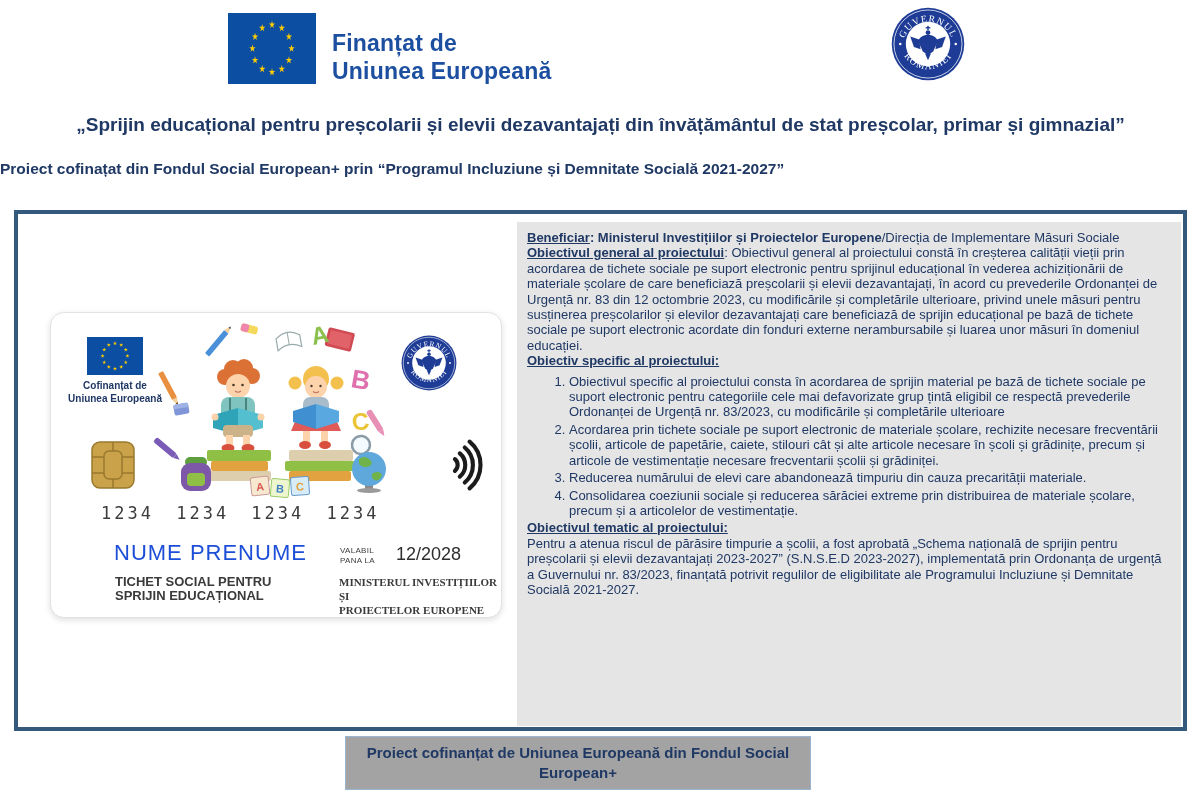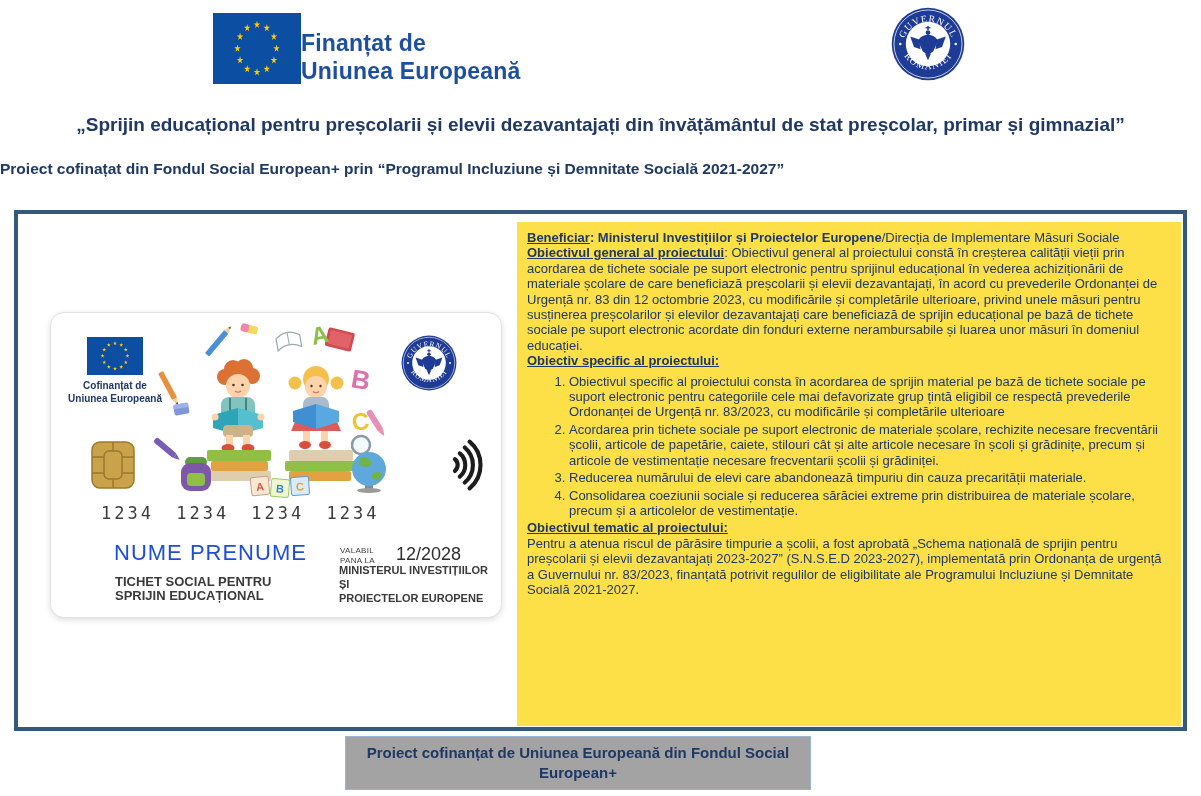--- a/index.html
+++ b/index.html
@@ -1,37 +1,37 @@
 <!DOCTYPE html>
 <html><head>
 <meta charset="utf-8">
 <style>
   html,body{margin:0;padding:0;background:#fff;}
   #page{position:relative;width:1201px;height:796px;background:#fff;overflow:hidden;
         font-family:"Liberation Sans",sans-serif;}
 
   
-  .eu-header{position:absolute;left:213px;top:13px;display:flex;}
+  .eu-header{position:absolute;left:228px;top:13px;display:flex;gap:16px;}
   .eu-header .flag{width:88px;height:71px;display:block;}
   .flag-label{margin-top:16px;font-size:23px;font-weight:bold;color:#1d4fa1;line-height:28px;letter-spacing:.2px;}
   .gov-header{position:absolute;left:891px;top:7px;width:74px;height:74px;}
   .gov-svg{width:100%;height:100%;display:block;}
 
   
   .title{position:absolute;left:0;top:114px;width:100%;text-align:center;
          font-size:19px;font-weight:bold;color:#1f3864;}
   .subtitle{position:absolute;left:0;top:158px;width:100%;text-align:left;
             font-size:15.5px;font-weight:bold;color:#1f3864;line-height:21px;}
 
   
   .main-box{position:absolute;left:14px;top:210px;width:1165px;height:513px;
             border:4px solid #35597c;background:#fff;}
 
   
-  .panel{position:absolute;left:517px;top:222px;width:664px;height:504px;background:#fde047;
+  .panel{position:absolute;left:517px;top:222px;width:664px;height:504px;background:#e5e5e5;
          box-sizing:border-box;padding:8px 10px 0 10px;color:#1f3864;
          font-size:13px;line-height:15.4px;}
   .panel p{margin:0;}
   .lbl{font-weight:bold;text-decoration:underline;}
   .p-beneficiar{margin-bottom:14px;}
   .p-general{margin-bottom:1px;}
   .panel ol{margin:5px 0 0 0;padding-left:40px;}
   .panel li{margin:0 0 2px 2px;}
   .p-tematic-label{margin-top:2px;}
   .p-tematic{margin-bottom:14px;}
@@ -48,21 +48,21 @@
   .card-gov{position:absolute;right:44px;top:22px;width:56px;height:56px;}
   .illus{position:absolute;left:96px;top:6px;width:252px;height:196px;}
   .chip{position:absolute;left:40px;top:128px;width:44px;height:48px;}
   .ctl{position:absolute;left:394px;top:126px;width:38px;height:52px;}
   .card-number{position:absolute;left:50px;top:190px;font-family:"DejaVu Sans Mono",monospace;
                font-size:17px;letter-spacing:3px;word-spacing:9px;color:#3c3c3c;}
   .holder{position:absolute;left:63px;top:227px;font-size:22px;letter-spacing:1px;color:#1d4ed8;}
   .valid-label{position:absolute;left:289px;top:233px;font-size:8px;color:#3c3c3c;line-height:9.5px;letter-spacing:.3px;}
   .valid-value{position:absolute;left:345px;top:231px;font-size:18px;color:#2e2e2e;}
   .card-type{position:absolute;left:64px;top:262px;font-size:13px;font-weight:bold;color:#3a3a3a;line-height:14px;}
-  .card-issuer{position:absolute;left:288px;top:250px;font-size:11px;font-weight:bold;color:#3a3a3a;line-height:14px;}
+  .card-issuer{position:absolute;left:288px;top:262px;font-size:11px;font-weight:bold;color:#3a3a3a;line-height:14px;font-family:Liberation Serif, serif;}
 
   
   .footer{position:absolute;left:345px;top:736px;width:466px;height:54px;background:#a3a3a3;
           border:1px solid #98b6d4;box-sizing:border-box;display:flex;align-items:center;justify-content:center;
           text-align:center;font-size:15px;font-weight:bold;color:#1f3864;line-height:20px;padding:0 18px;}
   .hidden-defs{position:absolute;width:0;height:0;overflow:hidden;}
 </style>
 </head>
 <body>
 

